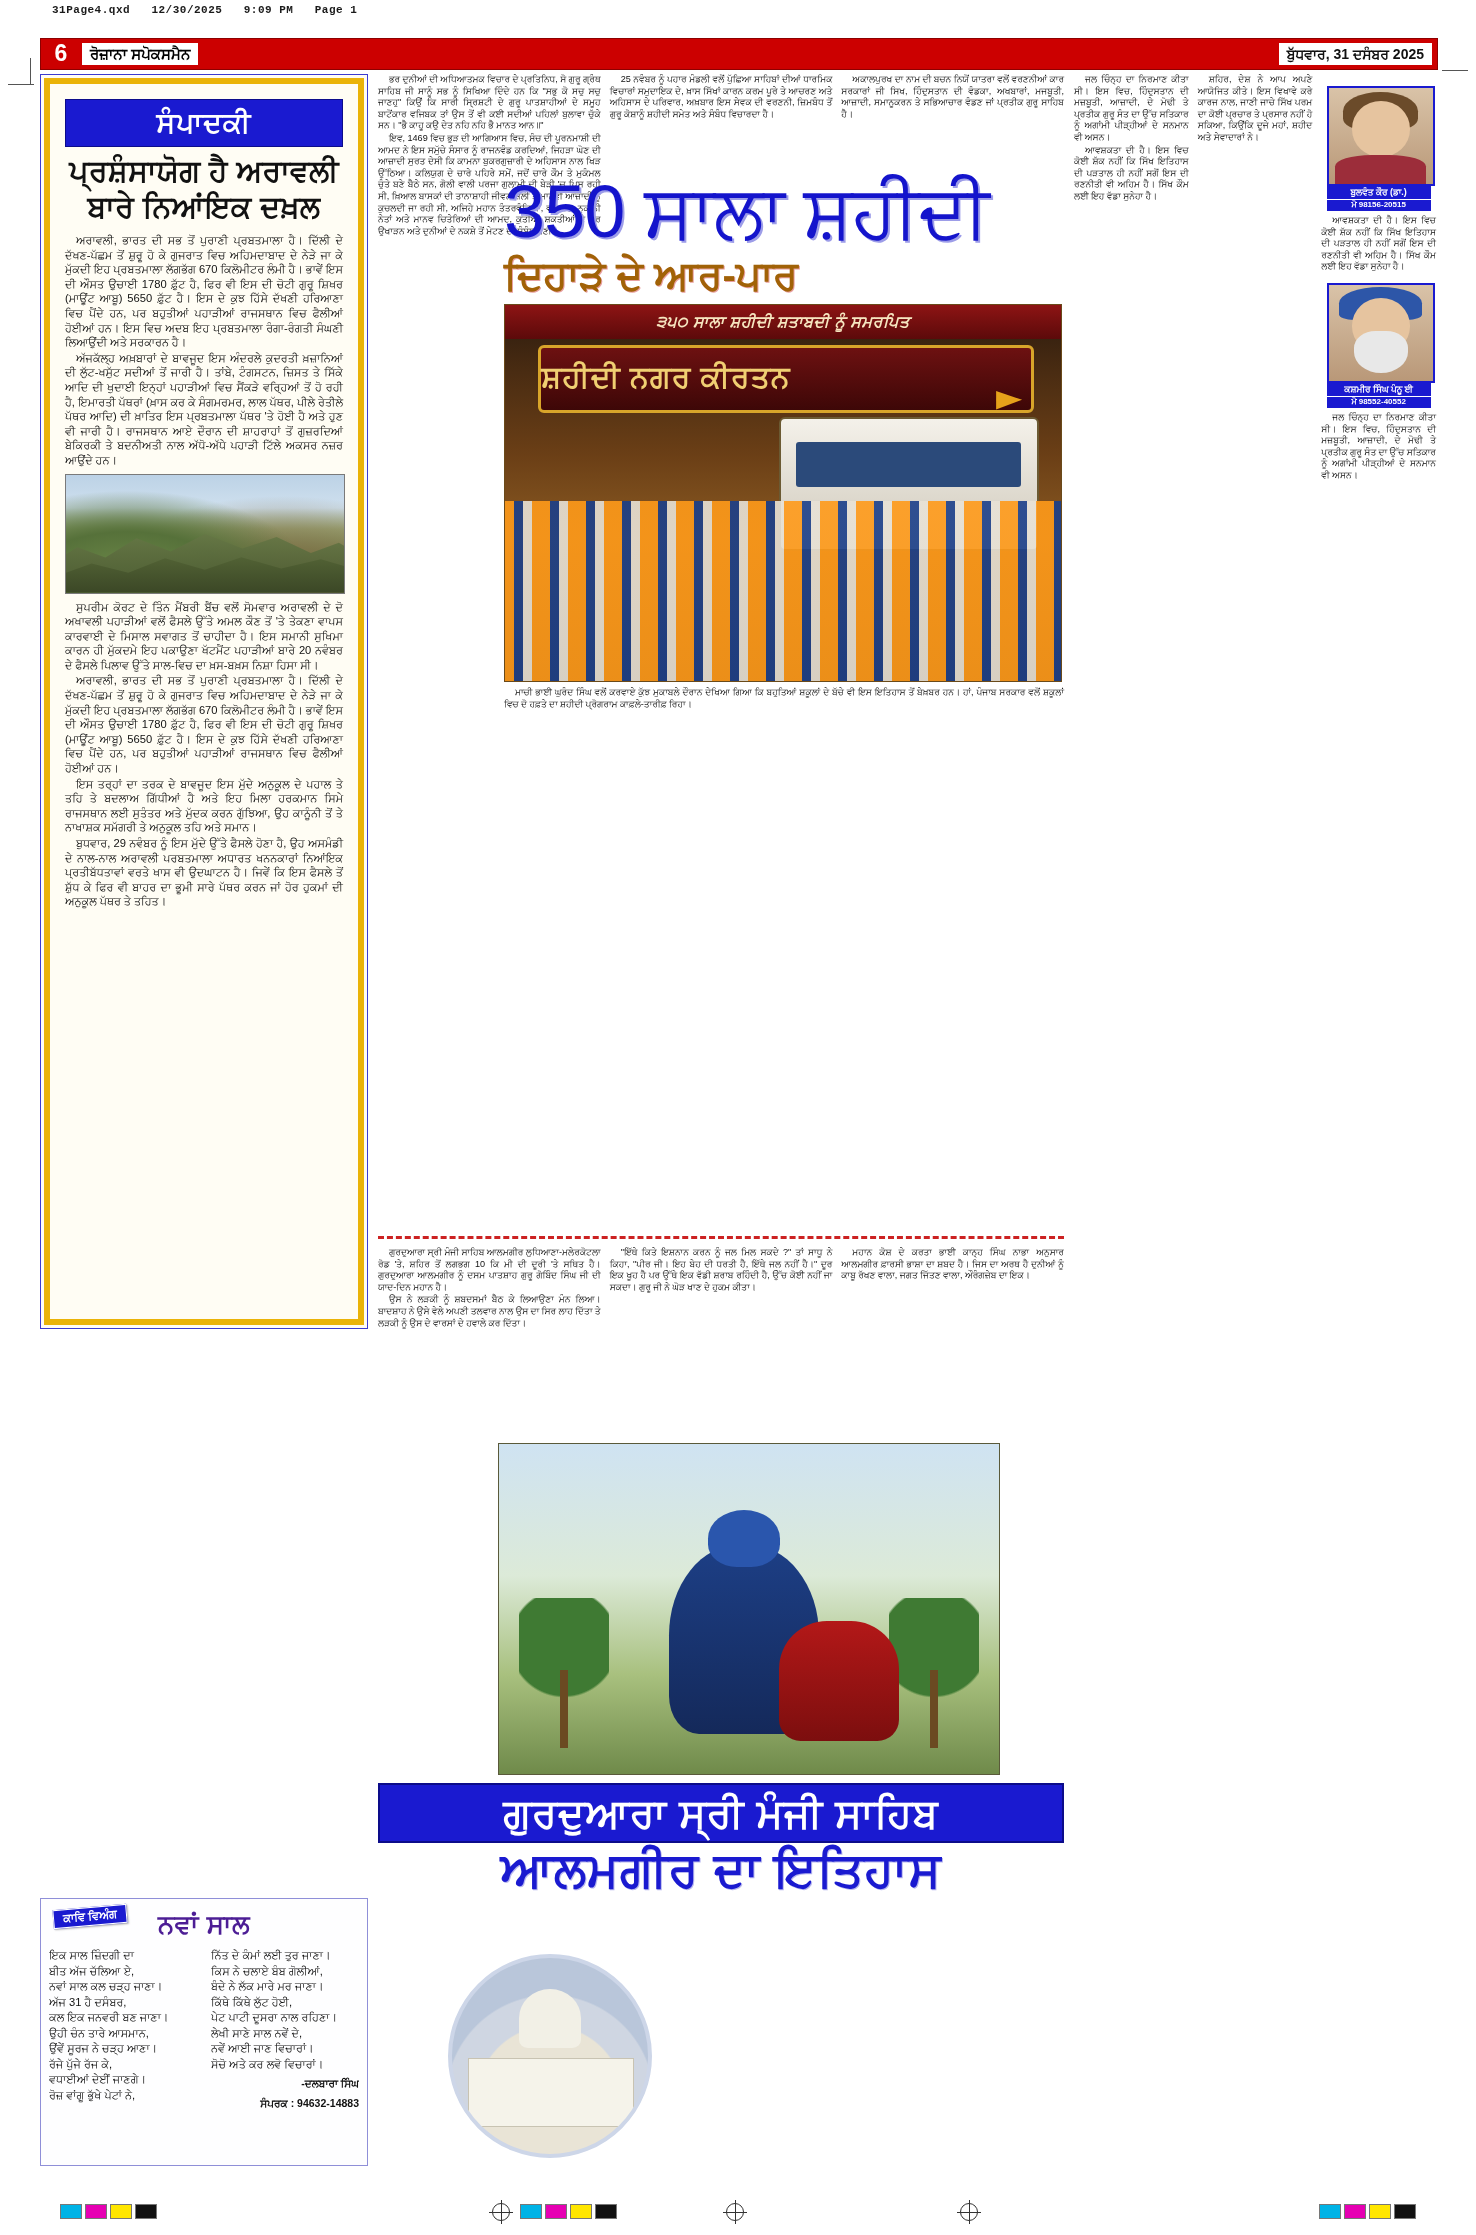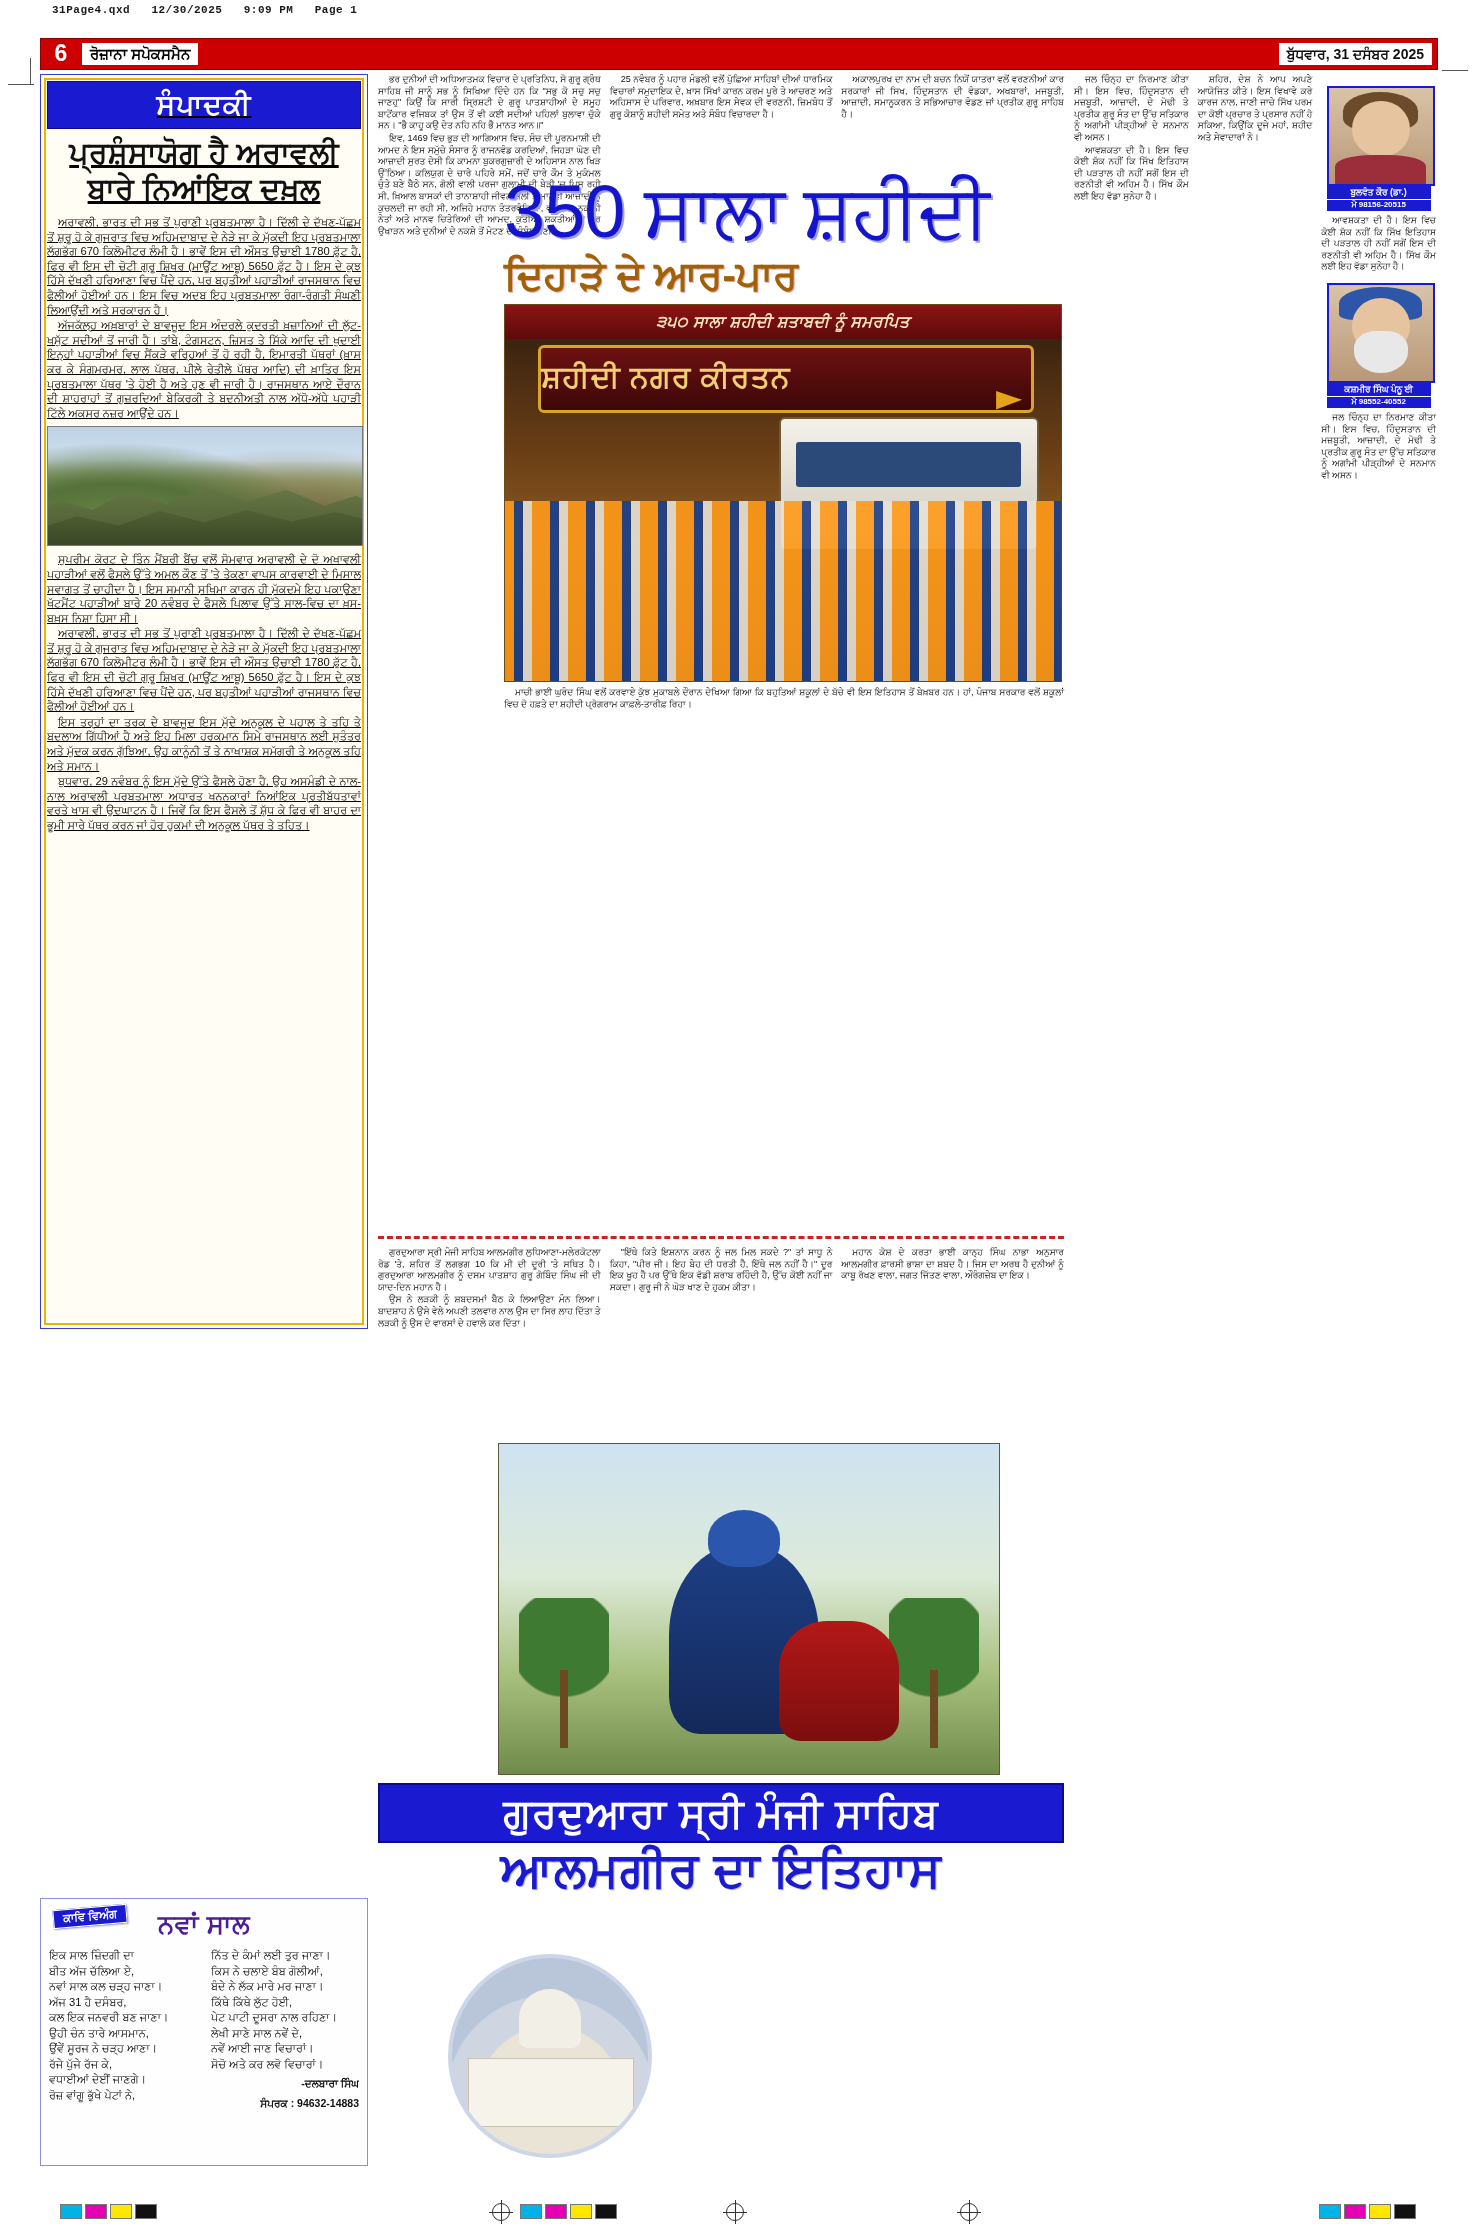--- a/index.html
+++ b/index.html
@@ -44,21 +44,21 @@
     font-size:9.1px;line-height:11.6px;text-align:justify;color:#111;
     font-family:"Liberation Sans", sans-serif;word-spacing:-.2px;
   }
   .col-text p{margin:0 0 1px 0;text-indent:11px;}
 
   
   .edit-box{
     position:absolute;left:40px;top:74px;width:328px;height:1255px;
     border:1px solid #3b3bd0;background:#fffdf4;box-sizing:border-box;padding:3px;
   }
-  .edit-inner{border:2px solid #eab308;height:100%;box-sizing:border-box;padding:1px;text-decoration:underline;}
+  .edit-inner{border:6px solid #eab308;height:100%;box-sizing:border-box;padding:15px;}
   .edit-banner{
     height:46px;background:#1a1ad0;border:1px solid #0c0c8a;
     color:#fff;font-size:28px;font-weight:bold;text-align:center;line-height:46px;
     letter-spacing:1px;
   }
   .edit-head{
     margin-top:6px;text-align:center;color:#111;font-weight:bold;
     font-size:30px;line-height:36px;letter-spacing:.3px;
   }
   .edit-body{margin-top:8px;}

